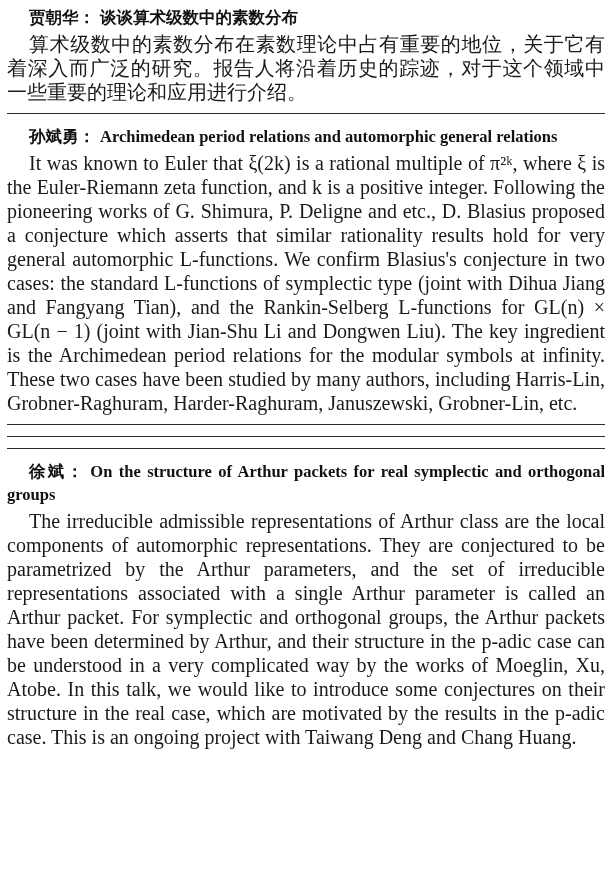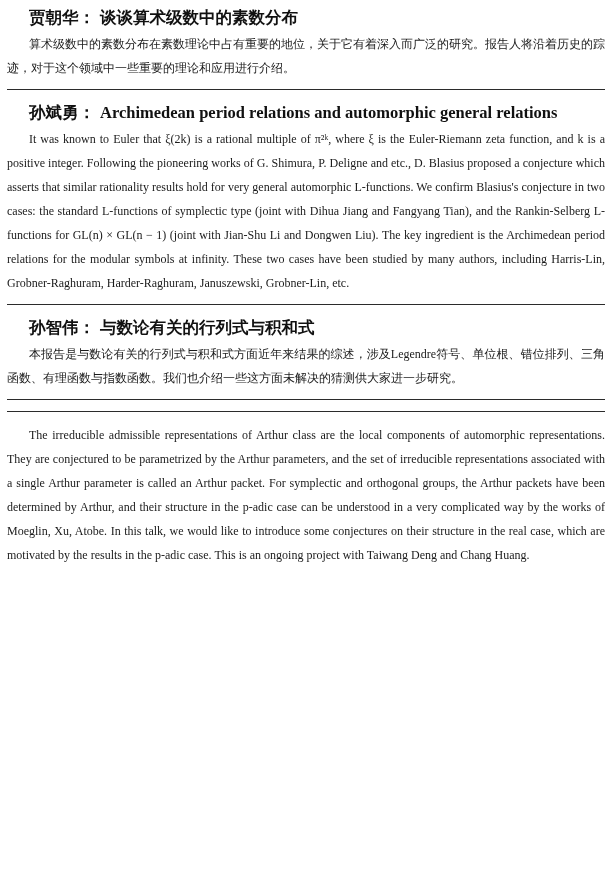--- a/index.html
+++ b/index.html
@@ -28,21 +28,21 @@
     font-weight: bold;
     text-indent: 22px;
     text-align: justify;
     color: #111111;
   }
   .talk-heading .speaker {
     margin-right: 5px;
   }
   .abstract {
     margin: 0;
-    font-size: 12px;
+    font-size: 20px;
     line-height: 24px;
     text-align: justify;
     text-indent: 22px;
     color: #1a1a1a;
   }
   hr.divider {
     border: none;
     border-top: 1.6px solid #2b2b2b;
     margin: 9px 0 11px 0;
     height: 0;
@@ -60,29 +60,26 @@
 
   <hr class="divider">
 
   <section class="talk">
     <h2 class="talk-heading"><span class="speaker">孙斌勇：</span><span class="title">Archimedean period relations and automorphic general relations</span></h2>
     <p class="abstract">It was known to Euler that ξ(2k) is a rational multiple of π²ᵏ, where ξ is the Euler-Riemann zeta function, and k is a positive integer. Following the pioneering works of G. Shimura, P. Deligne and etc., D. Blasius proposed a conjecture which asserts that similar rationality results hold for very general automorphic L-functions. We confirm Blasius's conjecture in two cases: the standard L-functions of symplectic type (joint with Dihua Jiang and Fangyang Tian), and the Rankin-Selberg L-functions for GL(n) × GL(n − 1) (joint with Jian-Shu Li and Dongwen Liu). The key ingredient is the Archimedean period relations for the modular symbols at infinity. These two cases have been studied by many authors, including Harris-Lin, Grobner-Raghuram, Harder-Raghuram, Januszewski, Grobner-Lin, etc.</p>
   </section>
 
   <hr class="divider">
 
-  <section class="talk">
-    <h2 class="talk-heading"><span class="speaker">孙智伟：</span><span class="title">与数论有关的行列式与积和式</span></h2>
-    <p class="abstract">本报告是与数论有关的行列式与积和式方面近年来结果的综述，涉及Legendre符号、单位根、错位排列、三角函数、有理函数与指数函数。我们也介绍一些这方面未解决的猜测供大家进一步研究。</p>
-  </section>
 
   <hr class="divider">
 
   <section class="talk">
   </section>
 
   <hr class="divider">
 
   <section class="talk">
+    <h2 class="talk-heading"><span class="speaker">徐斌：</span><span class="title">On the structure of Arthur packets for real symplectic and orthogonal groups</span></h2>
     <p class="abstract">The irreducible admissible representations of Arthur class are the local components of automorphic representations. They are conjectured to be parametrized by the Arthur parameters, and the set of irreducible representations associated with a single Arthur parameter is called an Arthur packet. For symplectic and orthogonal groups, the Arthur packets have been determined by Arthur, and their structure in the p-adic case can be understood in a very complicated way by the works of Moeglin, Xu, Atobe. In this talk, we would like to introduce some conjectures on their structure in the real case, which are motivated by the results in the p-adic case. This is an ongoing project with Taiwang Deng and Chang Huang.</p>
   </section>
 
 </div>
 
 </body></html>

